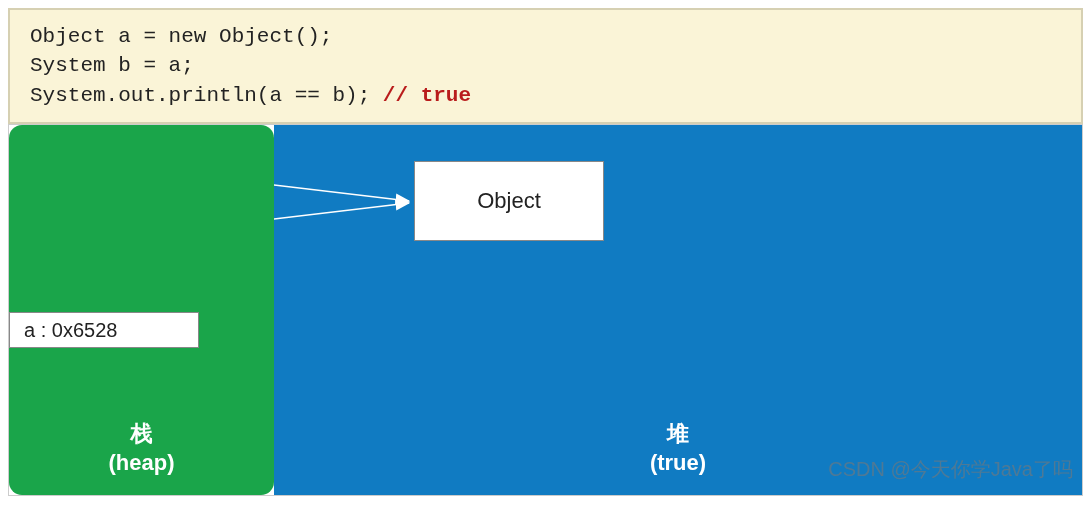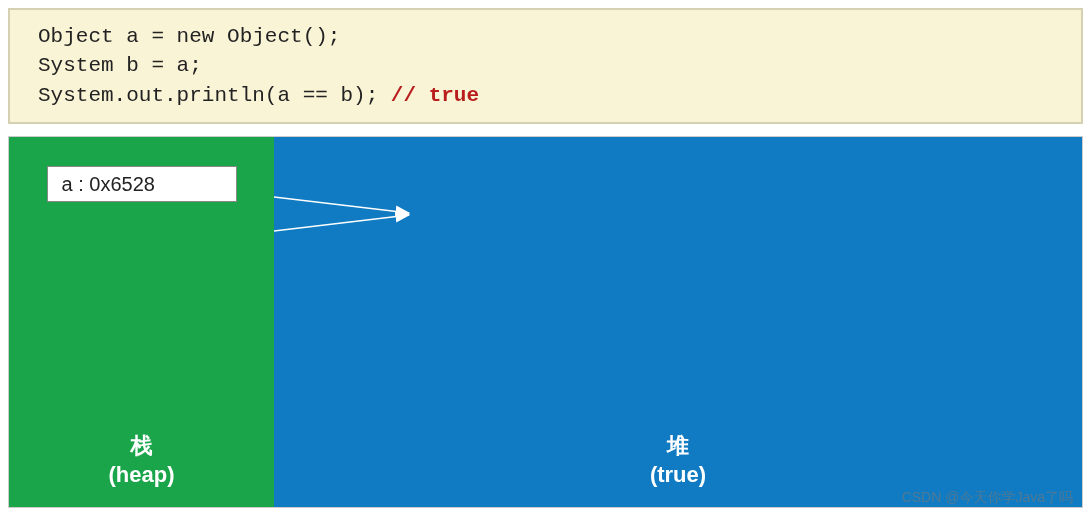--- a/index.html
+++ b/index.html
@@ -7,41 +7,41 @@
       width: 1091px;
       height: 515px;
       background: #fff;
       font-family: "Microsoft YaHei", "SimSun", Arial, sans-serif;
       padding: 8px;
       position: relative;
     }
     .code-box {
       background: #faf4d7;
       border: 2px solid #d6d0b2;
-      padding: 12px 28px;
+      padding: 12px 20px;
       font-family: "Consolas", "Courier New", monospace;
       font-size: 21px;
       line-height: 1.4;
       color: #222;
-      margin-bottom: 12px;
     }
     .code-box .comment { color: #b91c1c; font-weight: bold; }
     .diagram {
       display: flex;
       height: 372px;
       border: 1px solid #ccc;
     }
     .stack-col {
       width: 265px;
       background: #1aa54a;
       position: relative;
-      padding-top: 29px;
+      padding-top: 46px;
       display: flex;
-      flex-direction: column;
+      flex-direction: row;
       align-items: center;
+      border-radius: 13px;
     }
     .heap-col {
       flex: 1;
       background: #107bc2;
       position: relative;
     }
     .var-box {
       background: #fff;
       width: 190px;
       height: 36px;
@@ -79,23 +79,23 @@
       line-height: 1.3;
     }
     svg.arrows {
       position: absolute;
       top: 0; left: 0;
       pointer-events: none;
     }
     .watermark {
       position: absolute;
       right: 18px;
-      bottom: 8px;
+      bottom: 32px;
       color: rgba(120,120,120,0.6);
-      font-size: 14px;
+      font-size: 20px;
     }
   </style>
 </head>
 <body>
 
 <div class="code-box">
   <div>Object a = new Object();</div>
   <div>System b = a;</div>
   <div>
     <span>System.out.println(a == b); </span><span class="comment">// true</span>
@@ -104,20 +104,21 @@
 
 <div class="diagram">
   <div class="stack-col">
     <div class="var-box">a : 0x6528</div>
     <div class="label-group">
       <div>栈</div>
       <div>(heap)</div>
     </div>
   </div>
   <div class="heap-col">
+    <div class="obj-box">Object</div>
     <div class="label-group">
       <div>堆</div>
       <div>(true)</div>
     </div>
     <svg class="arrows" width="810" height="372">
       <defs>
         <marker id="arrowhead" markerWidth="10" markerHeight="8" refX="9" refY="4" orient="auto">
           <polygon points="0 0, 10 4, 0 8" fill="#fff"></polygon>
         </marker>
       </defs>

